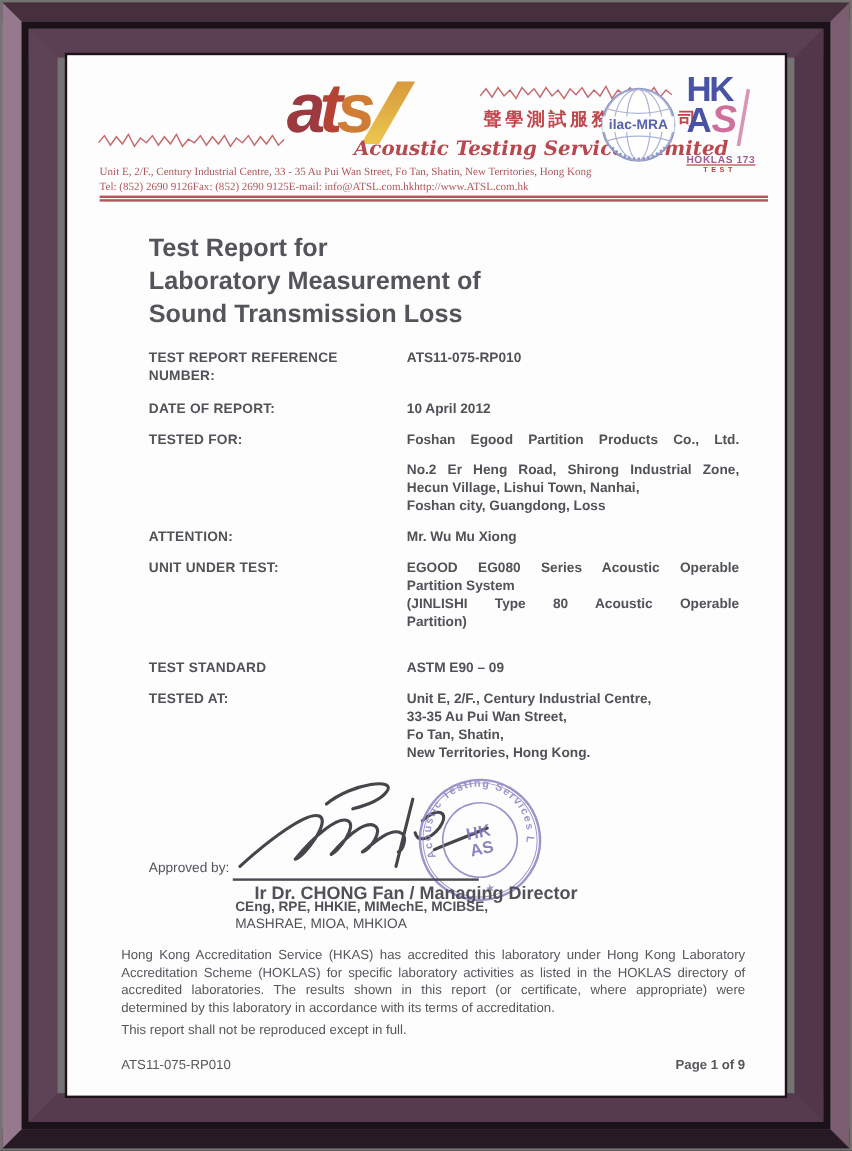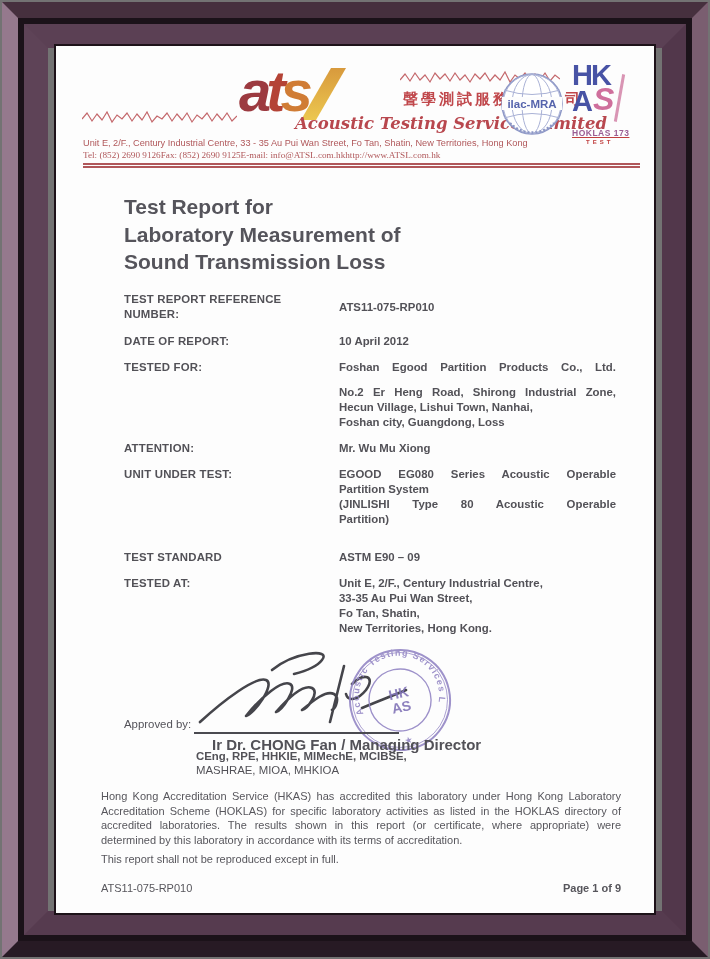--- a/index.html
+++ b/index.html
@@ -24,21 +24,21 @@
   .atsl { position:absolute; left:183px; top:14px; font-style:italic; font-weight:bold;
           font-size:58px; letter-spacing:-5px; line-height:62px; }
   .atsl .l-a { color:#9c3a40; } .atsl .l-t { color:#b44336; } .atsl .l-s { color:#d07c35; }
   .atsl .l-slash { display:inline-block; width:15px; height:52px; margin-left:8px; margin-bottom:2px;
           vertical-align:bottom; transform:skewX(-30deg);
           background:linear-gradient(180deg,#d89a3d,#ecc74f); }
   .cn-name { position:absolute; left:347px; top:44px; font-size:15px; font-weight:bold;
           letter-spacing:3px; color:#c0474b; white-space:nowrap; }
   .en-script { position:absolute; left:239px; top:68px; font-family:"DejaVu Serif", serif;
           font-style:italic; font-weight:bold; font-size:16.5px; color:#b8474e; white-space:nowrap; }
-  .addr1 { position:absolute; left:27px; top:92px;  font-family:Liberation Sans, sans-serif;
+  .addr1 { position:absolute; left:27px; top:92px;  font-family:Liberation Serif, serif;
           font-size:9.2px; color:#b0575a; white-space:nowrap; }
   .addr2 { position:absolute; left:27px; top:104px; font-family:"Liberation Serif", serif;
           font-size:9.2px; color:#b0575a; display:flex; white-space:nowrap; }
   .rule { position:absolute; left:27px; top:117px; width:557px; }
   .rule div { height:1.5px; background:#b0575a; }
   .rule div + div { margin-top:1.5px; }
 
   .ilac { position:absolute; left:444px; top:26px; }
   .hkas { position:absolute; left:516px; top:16px; width:76px; }
   .hkas-hk { font-size:29px; font-weight:900; color:#4853a5; letter-spacing:-2px; line-height:26px; }
@@ -58,21 +58,21 @@
 
   
   .fields { position:absolute; left:68px; top:246px; width:492px; font-size:11.4px;
             font-weight:bold; line-height:15px; color:#525157; }
   .frow { display:flex; margin-bottom:11px; }
   .frow.gap-big { margin-top:23px; }
   .flabel { width:215px; flex:none; letter-spacing:.2px; }
   .fvalue { width:277px; flex:none; }
   .just { text-align:justify; text-align-last:justify; }
   .vspacer { height:10px; }
-  .frow0 { margin-bottom:12px;align-items:center; }
+  .frow0 { margin-bottom:12px; }
 
   
   .approval { position:absolute; left:68px; top:600px; right:40px; height:145px; }
   .sig-svg { position:absolute; left:70px; top:2px; }
   .stamp { position:absolute; left:222px; top:0px; transform:rotate(-12deg); opacity:.9; }
   .approved-label { position:absolute; left:0; top:72px; font-size:11.4px; color:#54535a; }
   .sig-line { position:absolute; left:70px; top:86px; width:205px; border-bottom:2px solid #4a4a50; }
   .sig-name { position:absolute; left:88px; top:90px; font-size:15px; font-weight:bold; color:#525157; }
   .sig-q1 { position:absolute; left:72px; top:104px; font-size:11.4px; font-weight:bold; color:#525157; }
   .sig-q2 { position:absolute; left:72px; top:118px; font-size:11.4px; font-weight:normal; color:#525157; }

